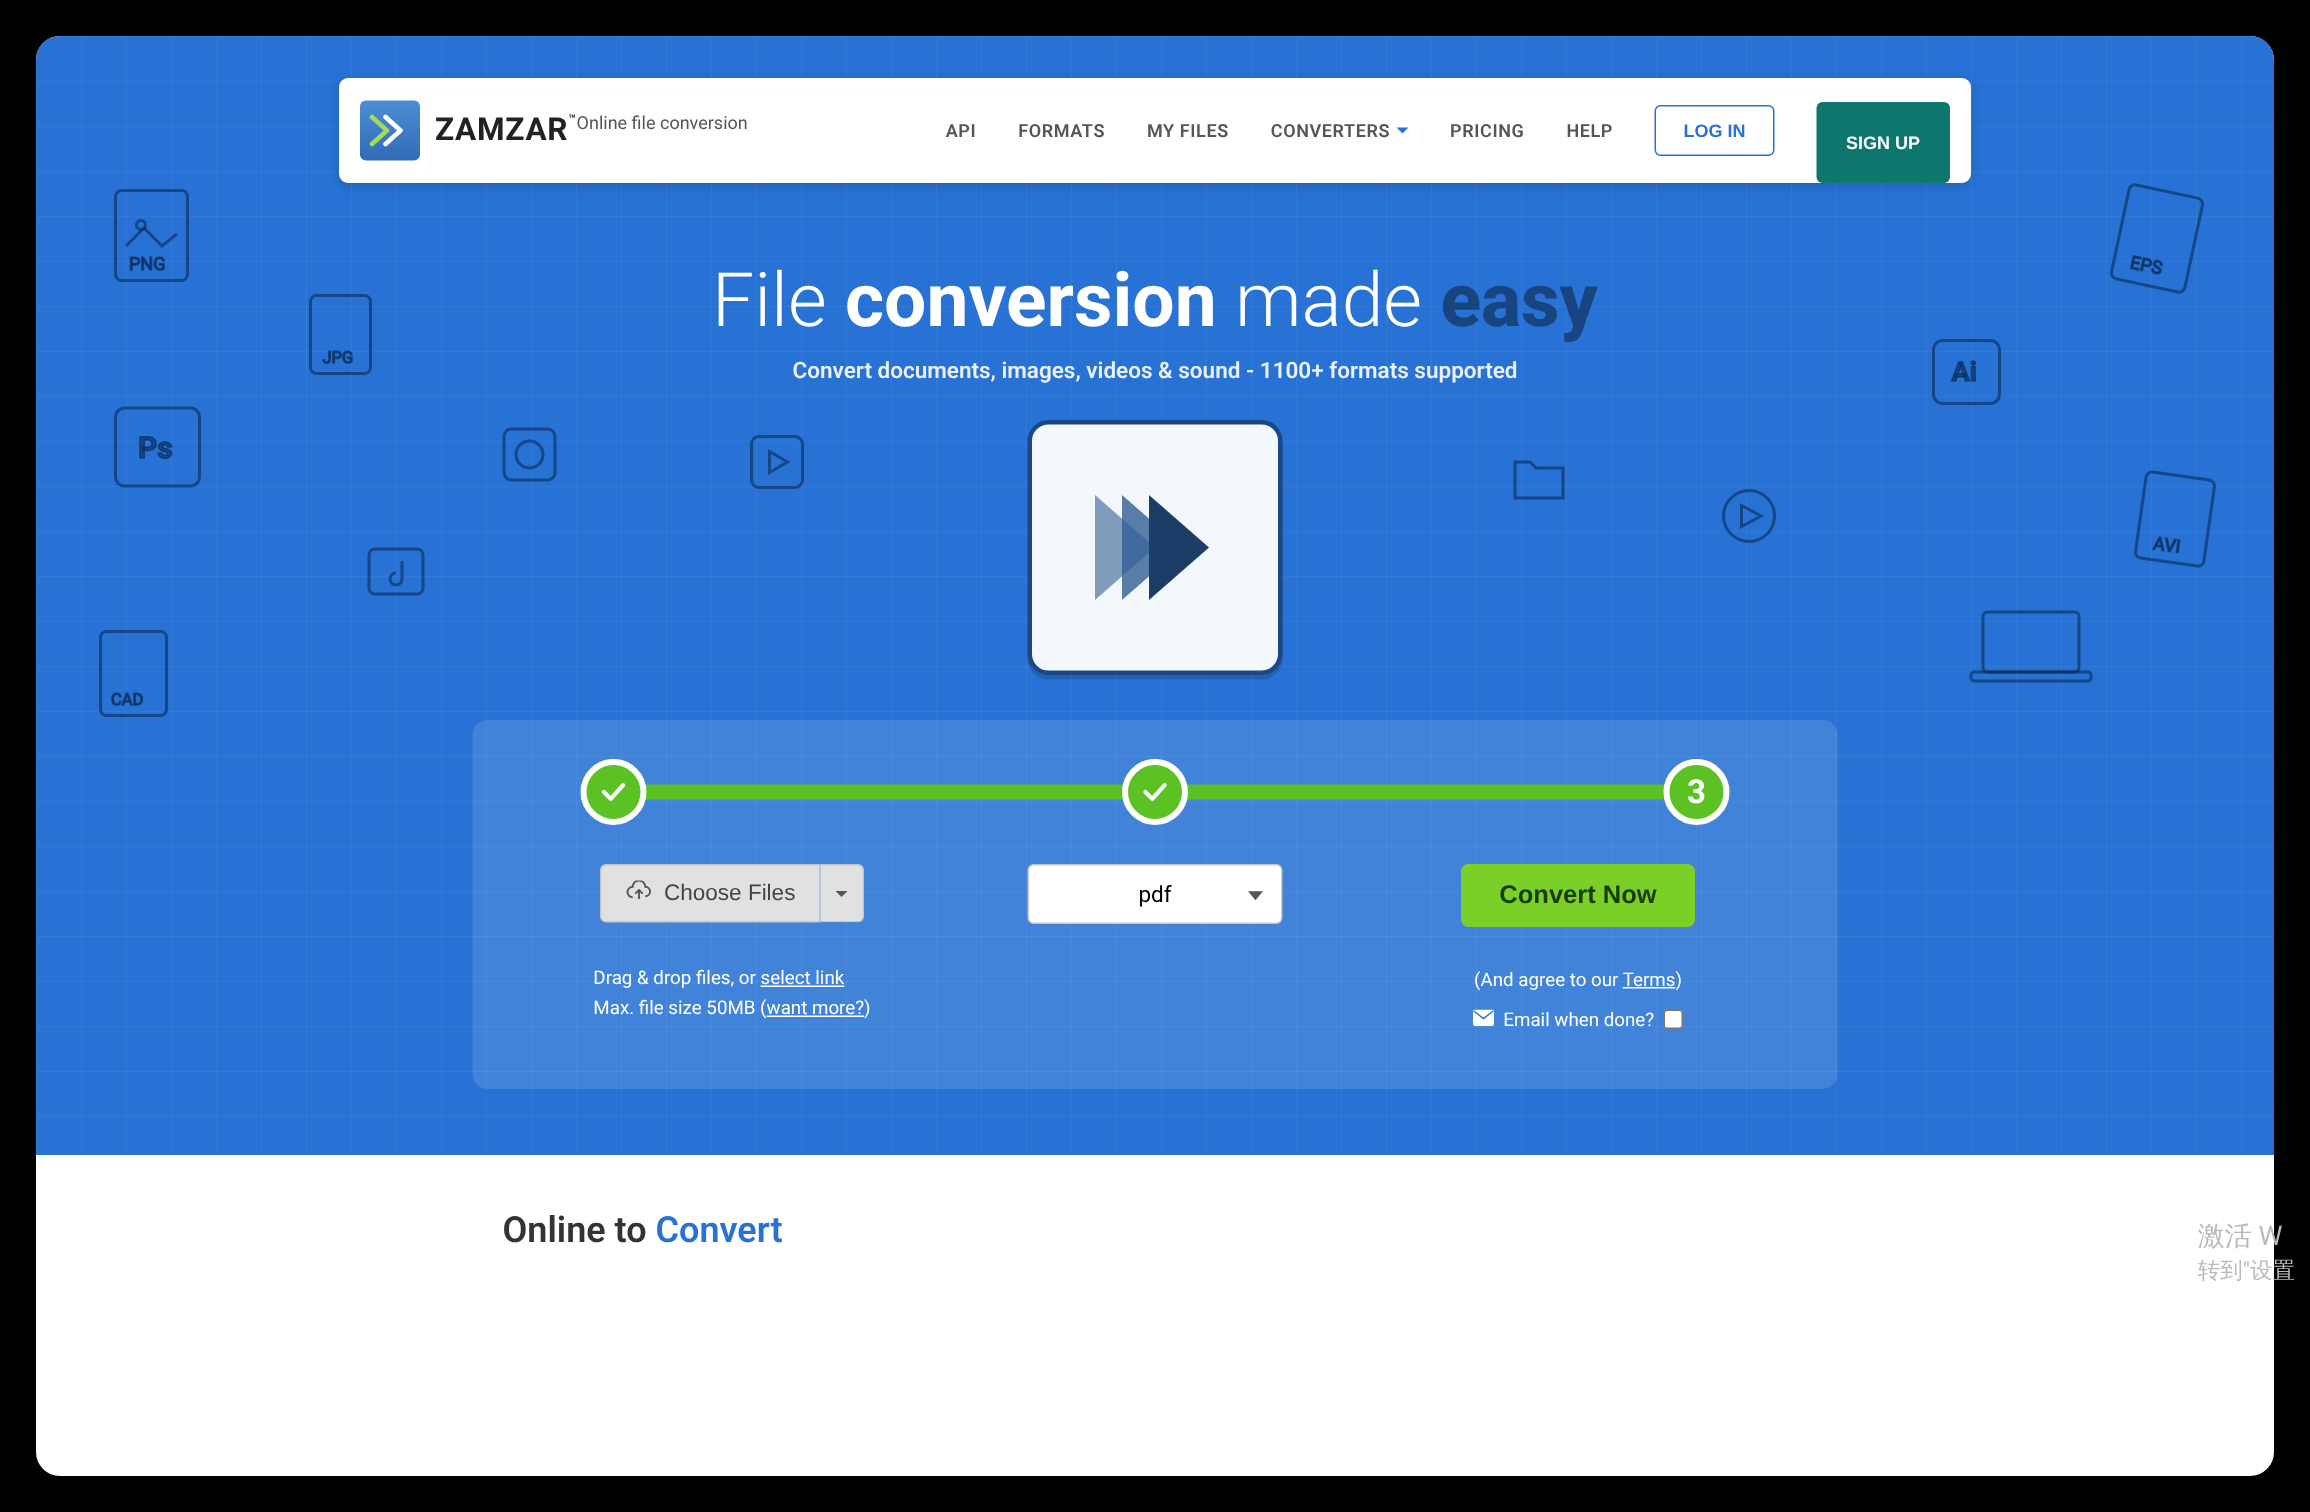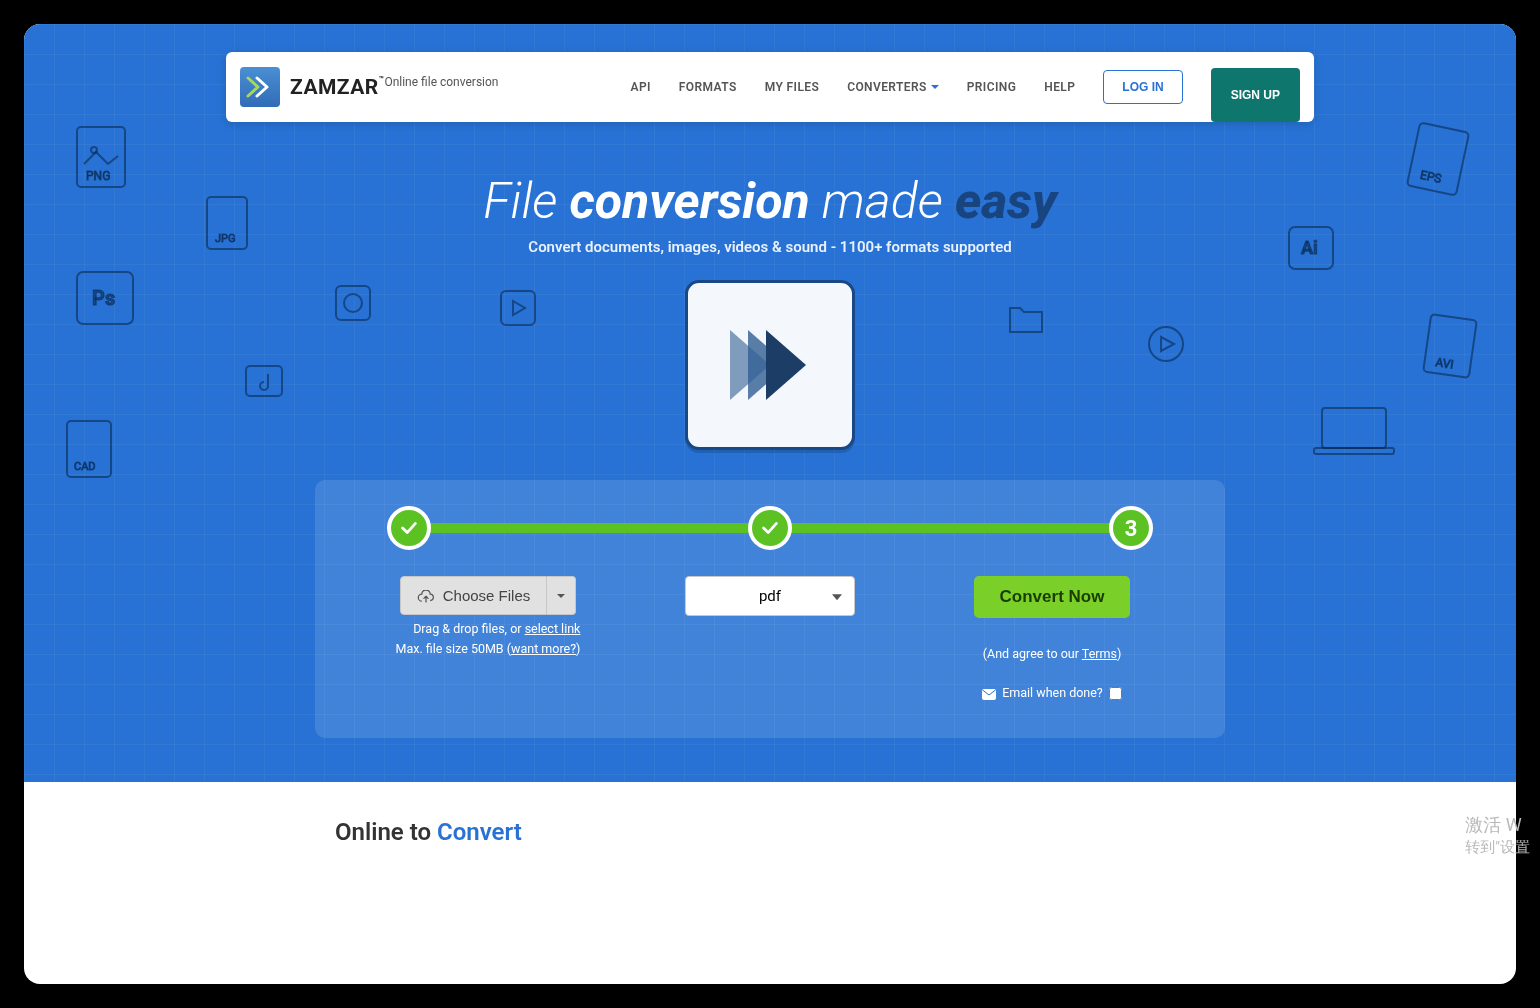--- a/index.html
+++ b/index.html
@@ -65,21 +65,21 @@
 .btn-outline {
   border:1px solid #2772d4; color:#2772d4; background:#fff;
   padding: 9px 18px; border-radius:4px; font-size:12px; font-weight:600; cursor:pointer;
 }
 .btn-primary {
   border:none; color:#fff; background:#0f766e;
   padding: 20px 20px; border-radius:4px; font-size:12px; font-weight:600; cursor:pointer;margin-top:16px;
 }
 .headline {
   text-align:center; color:#fff; margin-top: 50px;
-  font-size: 50px; font-weight: 300; font-style: italic;
+  font-size: 50px; font-weight: 300;
 }
 .headline .b1 { font-weight: 700; }
 .headline .b2 { font-weight: 800; color: #18457f; }
 .subhead {
   text-align:center; color:#eaf1fb; font-size:15px; font-weight:600; margin-top:8px;
 }
 .center-icon {
   width: 170px; height: 170px; margin: 24px auto 0;
   border: 3px solid #1a4885; border-radius: 14px;
   background: #f4f7fb;
@@ -101,47 +101,47 @@
 .stepbar-b { position:absolute; top:0; width:44px; height:44px; border-radius:50%;
   border:4px solid #fff; background:#5cc224; display:flex; align-items:center; justify-content:center;
   color:#fff; font-weight:700; font-size:22px; }
 .sb1{ left:0 } .sb2{ left:50%; transform:translateX(-50%) } .sb3{ right:0 }
 .steprow { display:flex; justify-content:space-between; margin-top:26px; gap: 40px; }
 .stepcol { flex:1; display:flex; flex-direction:column; align-items:center; }
 .choose-wrap { display:flex; }
 .choose-btn {
   background:#e1e1e1; border:1px solid #c7c7c7; color:#444;
   padding: 10px 16px; border-radius: 4px 0 0 4px; font-size:15px;
-  display:flex; align-items:flex-end; gap:8px; cursor:pointer;
+  display:flex; align-items:flex-start; gap:8px; cursor:pointer;
 }
 .choose-dd {
   background:#e1e1e1; border:1px solid #c7c7c7; border-left:none; color:#444;
   padding: 10px 10px; border-radius: 0 4px 4px 0; cursor:pointer;
   display:flex; align-items:center;
 }
 .cloud-icon { width:18px; height:14px; }
-.step1-hints { font-size:12.5px; color:#fff; text-align:right; margin-top:4px; line-height:1.6; }
+.step1-hints { font-size:12.5px; color:#fff; text-align:left; margin-top:28px; line-height:1.6; }
 .step1-hints a { color:#fff; text-decoration: underline; cursor:pointer; }
 .format-select {
   background:#fff; border:1px solid #c7c7c7; border-radius:4px;
   padding:10px 12px; font-size:15px; width:170px; text-align:center; cursor:pointer;
   display:flex; align-items:center; justify-content:center; position:relative;
 }
 .format-select::after {
   content:""; position:absolute; right:12px; top:50%; transform:translateY(-30%);
   width:0;height:0;border-left:5px solid transparent;border-right:5px solid transparent;
   border-top:6px solid #555;
 }
 .convert-btn {
   background:#7ad029; color:#1a3c00; font-weight:600; font-size:17px;
   border:none; border-radius:5px; padding:11px 26px; cursor:pointer;
 }
 .step3-hints { font-size:12.5px; color:#fff; text-align:center; margin-top:28px; }
 .step3-hints a { color:#fff; text-decoration: underline; cursor:pointer; }
-.email-row { margin-top:24px; font-size:12.5px; color:#fff; display:flex; align-items:flex-end; gap:6px; justify-content:center;}
+.email-row { margin-top:12px; font-size:12.5px; color:#fff; display:flex; align-items:flex-start; gap:6px; justify-content:center;}
 .email-row input[type=checkbox]{ width:13px; height:13px; cursor:pointer; }
 .bottom {
   background:#fff; padding: 36px 0 60px;
 }
 .bottom-inner { width: 870px; margin: 0 auto; }
 .bottom-title { font-size:24px; font-weight:600; color:#333; }
 .bottom-title .accent { color:#2772d4; }
 .file-card {
   margin-top: 26px; background:#f7f9fb; border:1px solid #e6e9ee; border-radius:6px;
 }

